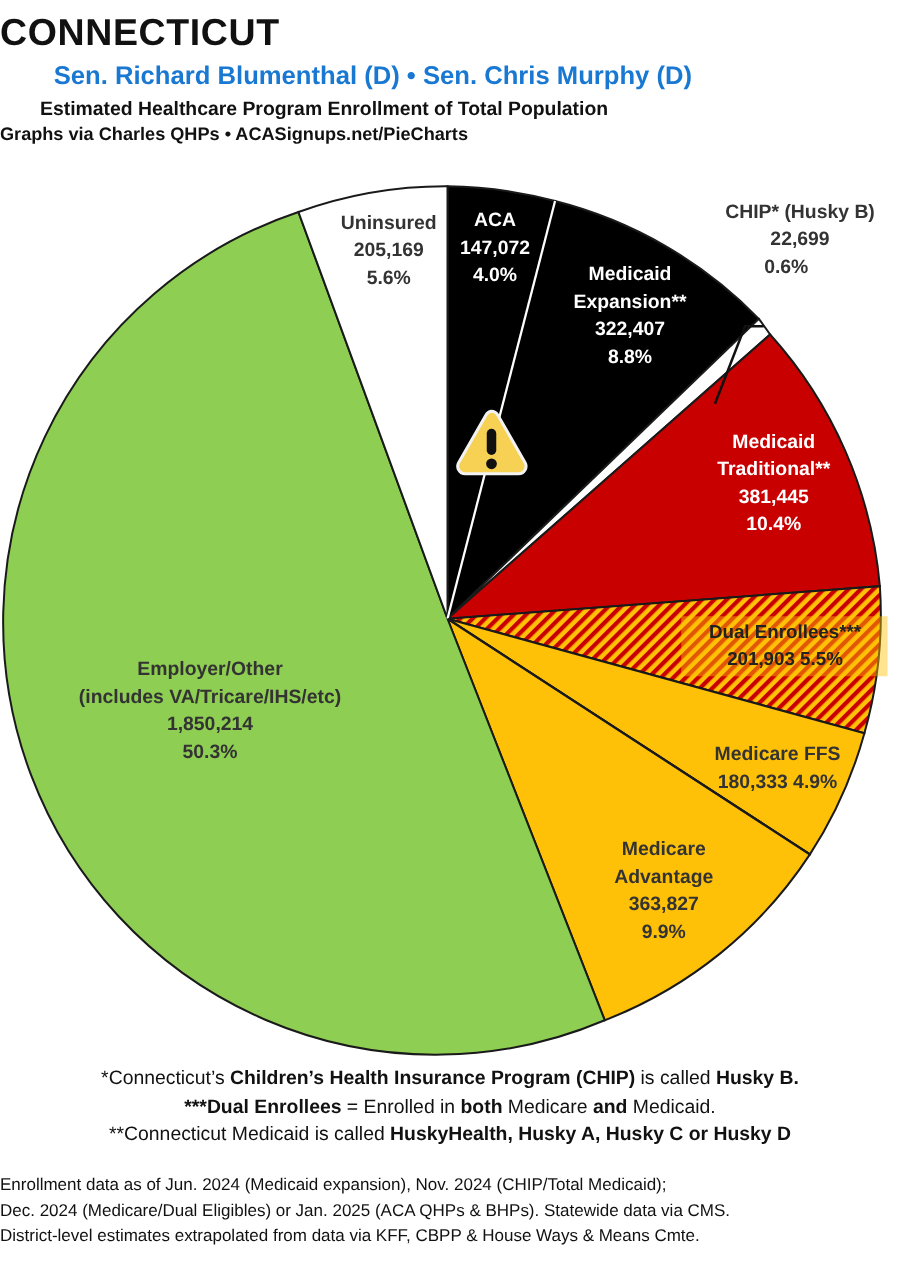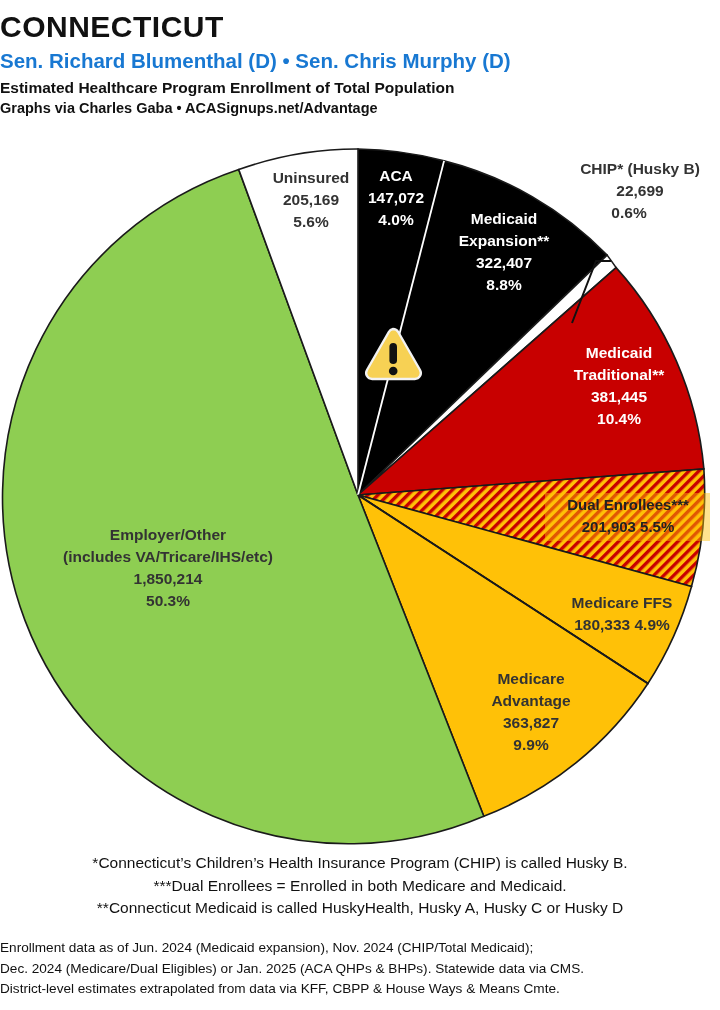--- a/index.html
+++ b/index.html
@@ -10,55 +10,55 @@
   }
   .page{position:relative;width:720px;height:1010px;}
 
   
   .header{position:absolute;left:0;top:0;width:720px;}
   .title{
     font-size:30px;font-weight:bold;color:#111111;letter-spacing:.5px;
     margin-top:10px;line-height:1.1;
   }
   .senators{
-    font-size:20.5px;font-weight:bold;color:#1878D2;margin-top:6px;line-height:1.15;
+    font-size:20.5px;font-weight:bold;color:#1878D2;margin-top:6px;line-height:1.15;padding-left:43px;
   }
   .subtitle{
-    font-size:15.5px;font-weight:bold;color:#111111;margin-top:6px;line-height:1.2;
+    font-size:15.5px;font-weight:bold;color:#111111;margin-top:6px;line-height:1.2;padding-left:32px;
   }
   .credit{
     font-size:14.5px;font-weight:bold;color:#111111;margin-top:3px;line-height:1.2;
   }
 
   
   .chart-wrap{position:absolute;left:0;top:138px;width:720px;height:715px;}
   svg.pie{display:block;}
 
   
   .footnotes{
     position:absolute;left:0;top:852px;width:720px;text-align:center;color:#111;
   }
   .fn{font-size:15.5px;line-height:1.46;}
-  .fn b{font-weight:normal;}
+  .fn b{font-weight:bold;}
 
   .sources{
     position:absolute;left:0;top:938px;width:720px;text-align:left;color:#111;
   }
   .src{font-size:13.6px;line-height:1.52;}
 </style>
 </head>
 <body>
 
 <div class="page">
 
   <div class="header">
     <div class="title">CONNECTICUT</div>
     <div class="senators">Sen. Richard Blumenthal (D) • Sen. Chris Murphy (D)</div>
     <div class="subtitle">Estimated Healthcare Program Enrollment of Total Population</div>
-    <div class="credit">Graphs via Charles Gaba   •   ACASignups.net/Advantage</div>
+    <div class="credit">Graphs via Charles QHPs   •   ACASignups.net/PieCharts</div>
   </div>
 
   <div class="chart-wrap">
     <svg class="pie" width="720" height="715" viewBox="0 0 720 715">
       <defs>
         <pattern id="hatchDual" width="7" height="7" patternTransform="rotate(45)" patternUnits="userSpaceOnUse">
           <rect width="7" height="7" fill="#FFC107"></rect>
           <rect width="3.4" height="7" fill="#c80000"></rect>
         </pattern>
       </defs>

